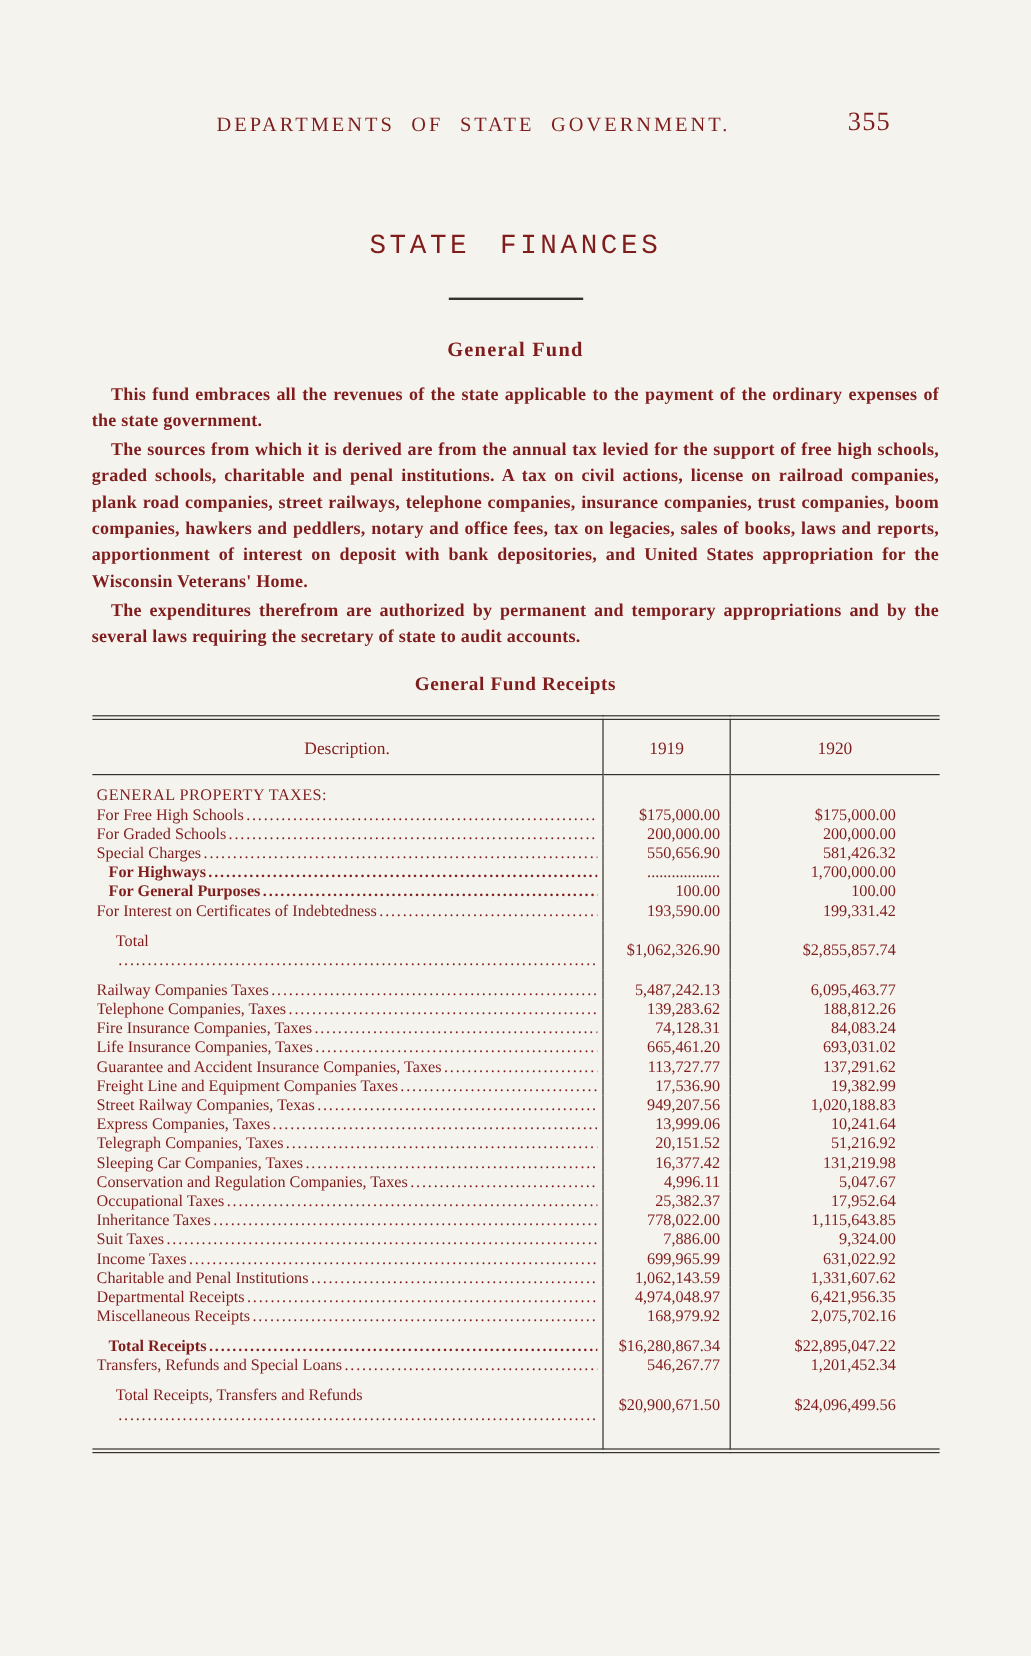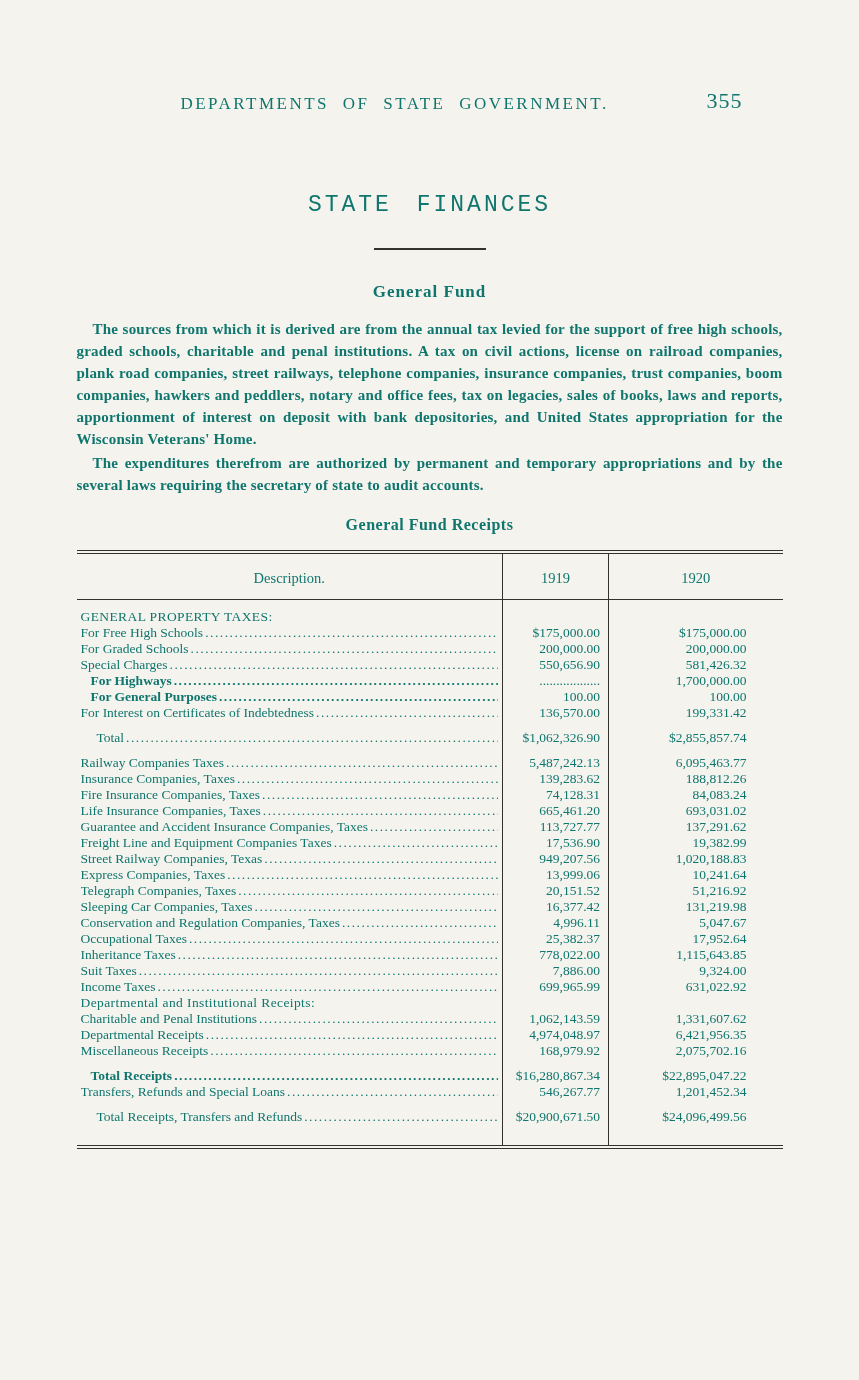--- a/index.html
+++ b/index.html
@@ -3,21 +3,21 @@
 <meta charset="utf-8">
 <style>
   * { box-sizing: border-box; }
   html, body { margin: 0; padding: 0; background: #efede8; }
   .page {
     position: relative;
     width: 859px;
     height: 1380px;
     margin: 0 auto;
     background: #f5f3ee;
-    color: #0f766e;
+    color: #7f1d1d;
     font-family: "Liberation Serif", "DejaVu Serif", serif;
     overflow: hidden;
   }
   .content { width: 706px; margin: 0 auto; }
 
   
   .runhead { position: relative; padding-top: 94px; }
   .runhead-text {
     text-align: center;
     font-size: 17px;
@@ -102,21 +102,21 @@
     white-space: nowrap;
     overflow: hidden;
   }
   tbody tr:first-child td { padding-top: 9px; }
   tbody tr:last-child td { padding-bottom: 20px; }
   td.num { text-align: right; }
   td.c2 { padding-right: 8px; }
   td.c3 { padding-right: 36px; }
   .desc-in { display: flex; overflow: hidden; }
   .desc-in.ind1 { padding-left: 10px; font-weight: bold; }
-  .desc-in.ind2 { padding-left: 16px; }
+  .desc-in.ind2 { padding-left: 16px; flex-direction: column; }
   .desc-t { white-space: nowrap; }
   .desc-t.sect { letter-spacing: 0.4px; }
   .leader {
     flex: 1;
     overflow: hidden;
     white-space: nowrap;
     letter-spacing: 1.5px;
     padding-left: 2px;
   }
   tr.spacer td { height: 9px; padding: 0; }
@@ -132,20 +132,21 @@
       <div class="pageno">355</div>
     </div>
 
     <h1 class="title">STATE FINANCES</h1>
 
     <div class="rule"></div>
 
     <h2 class="fund">General Fund</h2>
 
     <div class="paras">
+        <p class="para">This fund embraces all the revenues of the state applicable to the payment of the ordinary expenses of the state government.</p>
         <p class="para">The sources from which it is derived are from the annual tax levied for the support of free high schools, graded schools, charitable and penal institutions. A tax on civil actions, license on railroad companies, plank road companies, street railways, telephone companies, insurance companies, trust companies, boom companies, hawkers and peddlers, notary and office fees, tax on legacies, sales of books, laws and reports, apportionment of interest on deposit with bank depositories, and United States appropriation for the Wisconsin Veterans' Home.</p>
         <p class="para">The expenditures therefrom are authorized by permanent and temporary appropriations and by the several laws requiring the secretary of state to audit accounts.</p>
       </div>
 
     <h3 class="tbl-title">General Fund Receipts</h3>
 
     <div class="tablewrap">
       <table>
         <colgroup>
           <col class="w1">
@@ -219,21 +220,21 @@
               <td class="c2 num">100.00</td>
               <td class="c3 num">100.00</td>
             </tr>
             <tr>
               <td class="c1">
                 <div class="desc-in">
                   <span class="desc-t">For Interest on Certificates of Indebtedness</span>
                   <span class="leader">............................................................................................................................................................................................................................</span>
                 </div>
               </td>
-              <td class="c2 num">136,570.00</td>
+              <td class="c2 num">193,590.00</td>
               <td class="c3 num">199,331.42</td>
             </tr>
             <tr class="spacer">
               <td class="c1"></td>
               <td class="c2"></td>
               <td class="c3"></td>
             </tr>
             <tr>
               <td class="c1">
                 <div class="desc-in ind2">
@@ -255,21 +256,21 @@
                   <span class="desc-t">Railway Companies Taxes</span>
                   <span class="leader">............................................................................................................................................................................................................................</span>
                 </div>
               </td>
               <td class="c2 num">5,487,242.13</td>
               <td class="c3 num">6,095,463.77</td>
             </tr>
             <tr>
               <td class="c1">
                 <div class="desc-in">
-                  <span class="desc-t">Insurance Companies, Taxes</span>
+                  <span class="desc-t">Telephone Companies, Taxes</span>
                   <span class="leader">............................................................................................................................................................................................................................</span>
                 </div>
               </td>
               <td class="c2 num">139,283.62</td>
               <td class="c3 num">188,812.26</td>
             </tr>
             <tr>
               <td class="c1">
                 <div class="desc-in">
                   <span class="desc-t">Fire Insurance Companies, Taxes</span>
@@ -391,29 +392,20 @@
             </tr>
             <tr>
               <td class="c1">
                 <div class="desc-in">
                   <span class="desc-t">Income Taxes</span>
                   <span class="leader">............................................................................................................................................................................................................................</span>
                 </div>
               </td>
               <td class="c2 num">699,965.99</td>
               <td class="c3 num">631,022.92</td>
-            </tr>
-            <tr>
-              <td class="c1">
-                <div class="desc-in">
-                  <span class="desc-t sect">Departmental and Institutional Receipts:</span>
-                </div>
-              </td>
-              <td class="c2 num"></td>
-              <td class="c3 num"></td>
             </tr>
             <tr>
               <td class="c1">
                 <div class="desc-in">
                   <span class="desc-t">Charitable and Penal Institutions</span>
                   <span class="leader">............................................................................................................................................................................................................................</span>
                 </div>
               </td>
               <td class="c2 num">1,062,143.59</td>
               <td class="c3 num">1,331,607.62</td>

